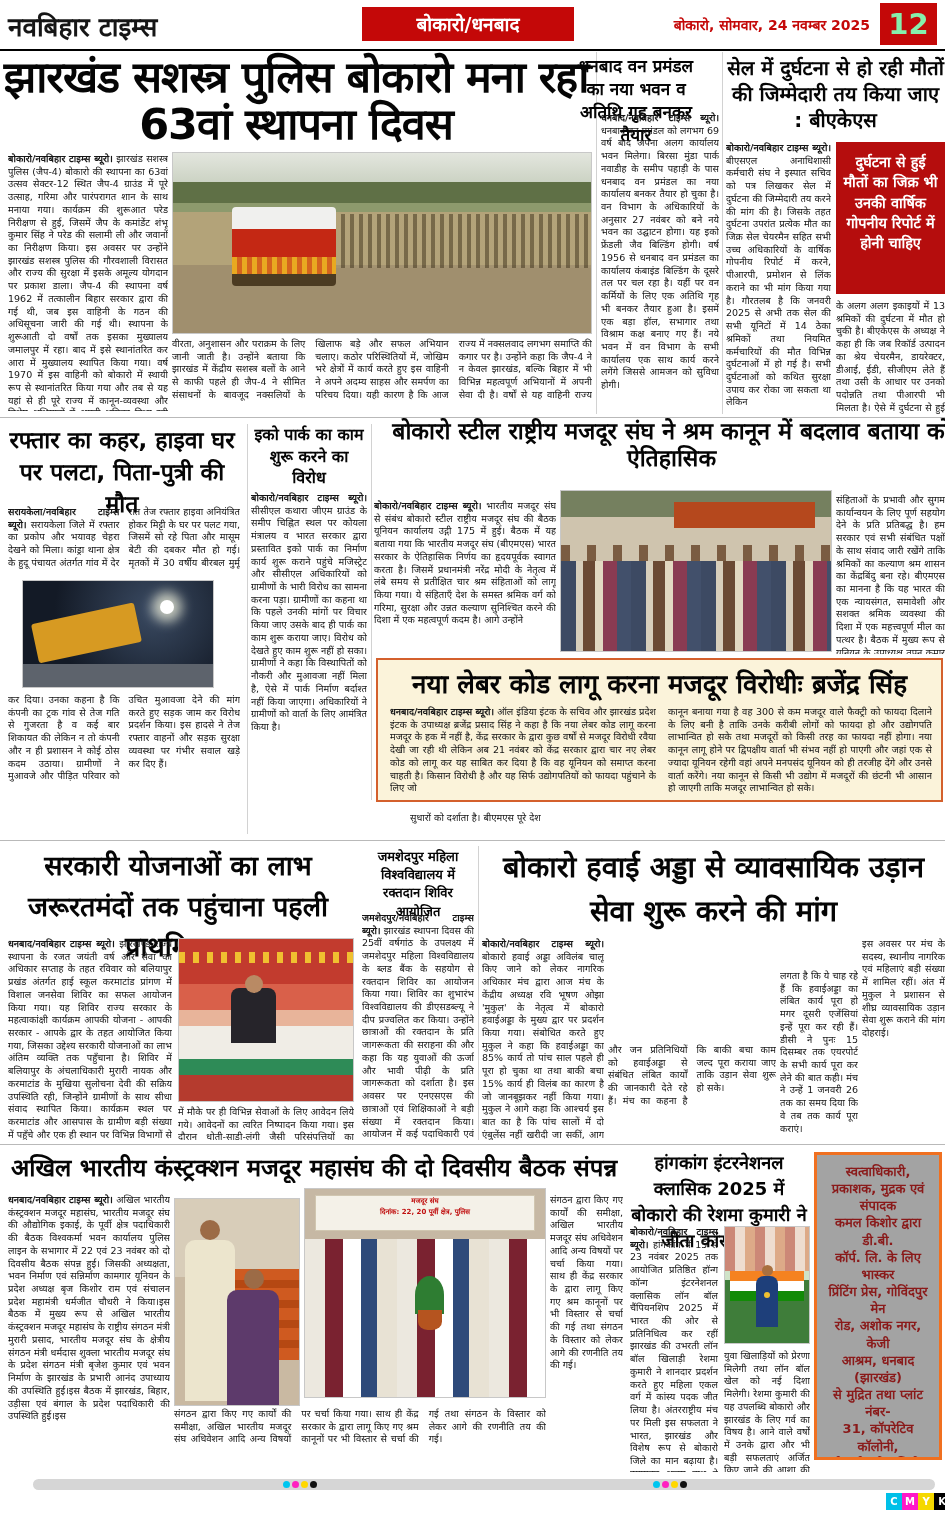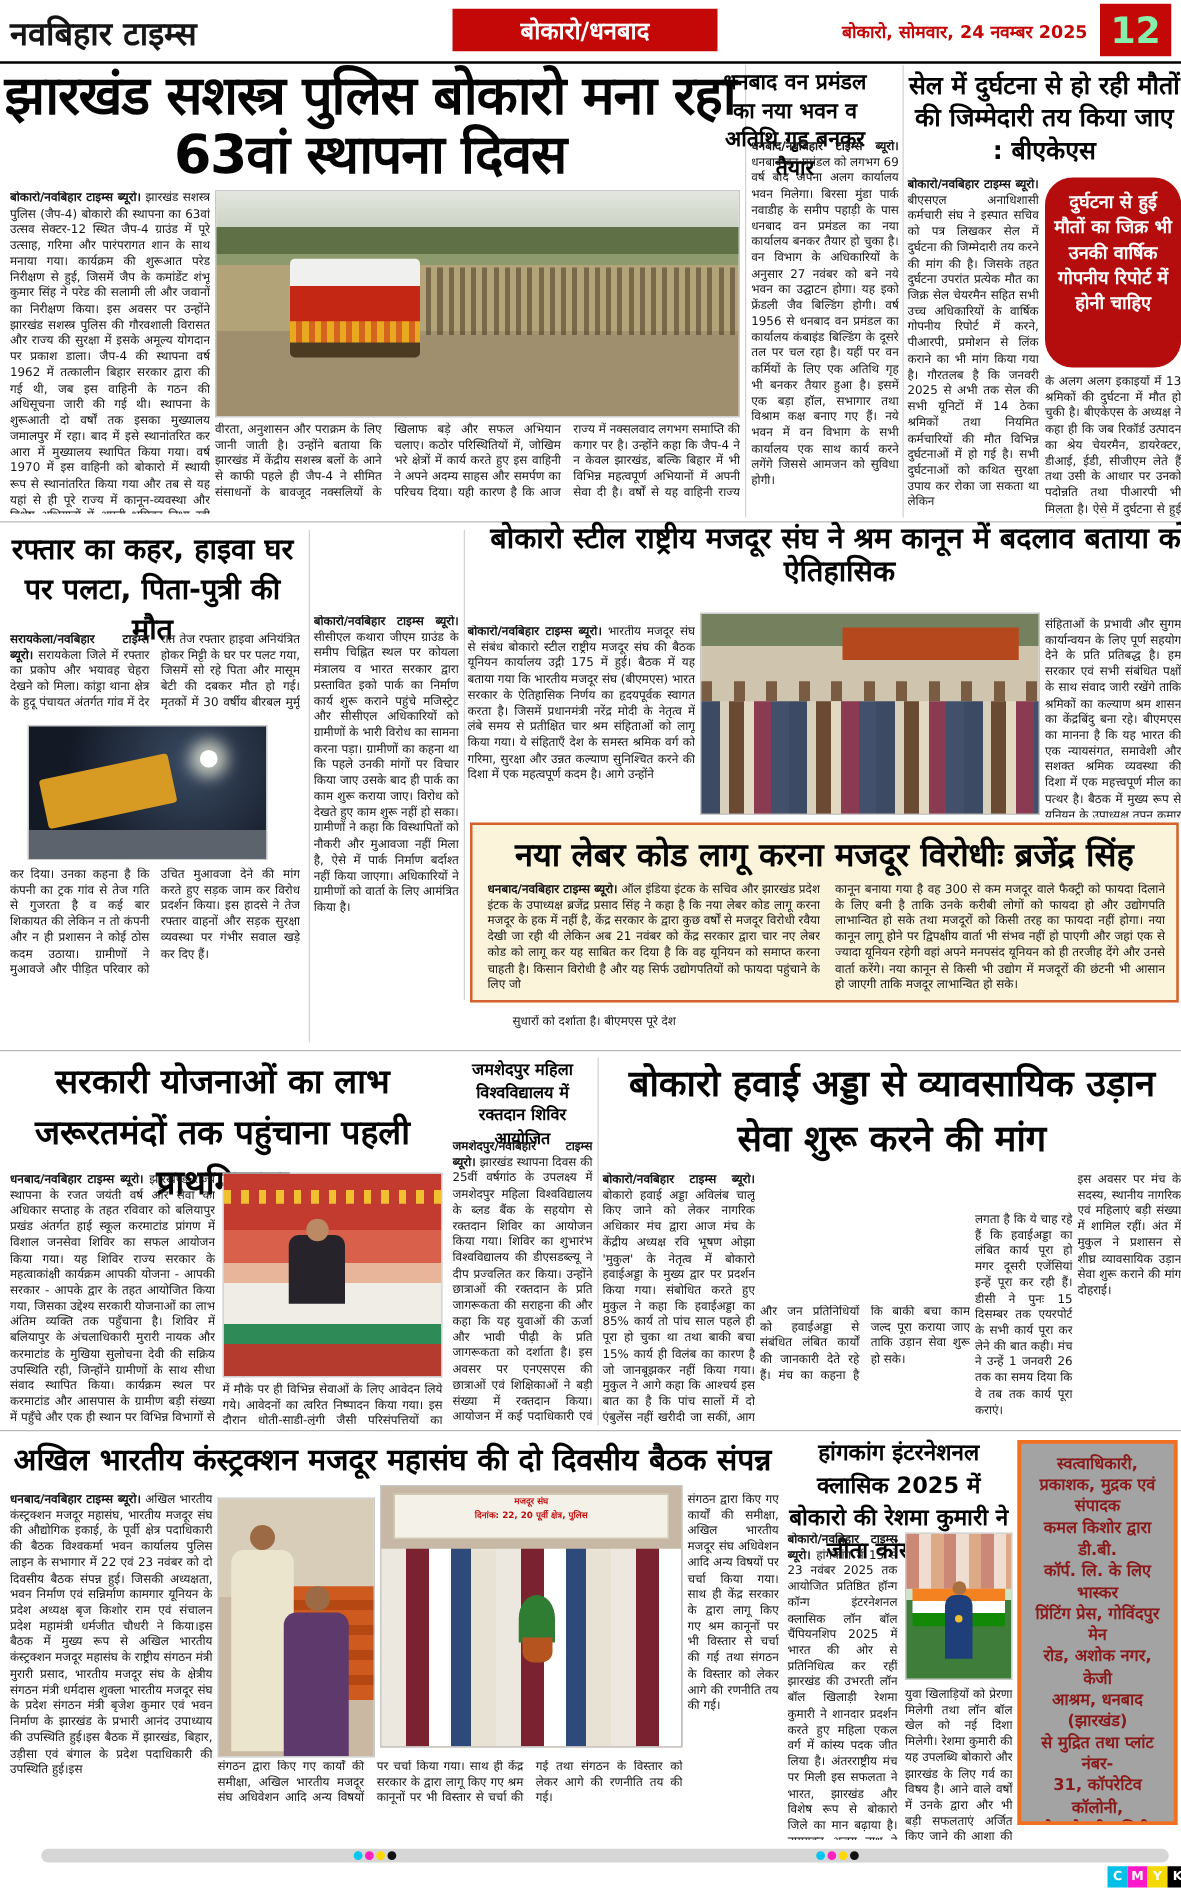--- a/index.html
+++ b/index.html
@@ -18,21 +18,21 @@
   .photo { position:absolute; overflow:hidden; border:1px solid #c8c8c8; }
   .photo > div, .photo > span { position:absolute; }
   
   .edition-box { background:#c40808; color:#fff; display:flex; align-items:center; justify-content:center;
     font-weight:bold; font-size:19px; }
   .page-box { background:#c40808; color:#86efac; display:flex; align-items:center; justify-content:center;
     font-weight:bold; font-size:29px; }
   .dateline { color:#c40808; font-weight:bold; font-size:14px; text-align:right; }
   
   .pullquote { background:#b50d0d; color:#ffffff; font-weight:bold; font-size:14.5px; line-height:1.4;
-    text-align:center; padding:10px 6px;border-radius:22px; }
+    text-align:center; padding:10px 6px; }
   
   .labor-box { background:#fbf3da; border:2px solid #d4602c; }
   
   .imprint { border:3px solid #f07020; background:#a3a3a3; color:#8a1a1a; font-weight:bold;
     font-size:13px; line-height:1.32; text-align:center; padding:8px 4px;
     white-space:pre-line; overflow:hidden; }
   .cols2 { columns:2; column-gap:9px; }
   .cols3 { columns:3; column-gap:10px; }
   .cmyk-box { width:16px; height:17px; display:flex; align-items:center; justify-content:center;
     color:#fff; font-size:10px; font-weight:bold; }
@@ -100,20 +100,21 @@
     <div style="left:6%;top:30%;width:55%;height:38%;background:#d79a22;transform:rotate(-12deg);border-radius:3px;"></div>
     <div style="left:0;bottom:0;width:100%;height:22%;background:#5d636c;"></div>
     <div style="left:72%;top:18%;width:14px;height:14px;border-radius:50%;background:#fff;box-shadow:0 0 12px 8px rgba(255,255,230,.7);"></div>
   </div>
   <div class="abs body-txt cols2" style="left:8px;top:694px;width:232px;height:142px;">
     <p><span>कर दिया। उनका कहना है कि कंपनी का ट्रक गांव से तेज गति से गुजरता है व कई बार शिकायत की लेकिन न तो कंपनी और न ही प्रशासन ने कोई ठोस कदम उठाया। ग्रामीणों ने मुआवजे और पीड़ित परिवार को उचित मुआवजा देने की मांग करते हुए सड़क जाम कर विरोध प्रदर्शन किया। इस हादसे ने तेज रफ्तार वाहनों और सड़क सुरक्षा व्यवस्था पर गंभीर सवाल खड़े कर दिए हैं।</span></p>
   </div>
 
   <div class="rule-v" style="left:247px;top:424px;height:410px;"></div>
 
+  <div class="abs hl" style="left:251px;top:424px;width:116px;font-size:16px;line-height:1.35;">इको पार्क का काम शुरू करने का विरोध</div>
   <div class="abs body-txt" style="left:251px;top:492px;width:116px;height:344px;">
     <p><b class="byline">बोकारो/नवबिहार टाइम्स ब्यूरो।</b>
        <span>सीसीएल कथारा जीएम ग्राउंड के समीप चिह्नित स्थल पर कोयला मंत्रालय व भारत सरकार द्वारा प्रस्तावित इको पार्क का निर्माण कार्य शुरू कराने पहुंचे मजिस्ट्रेट और सीसीएल अधिकारियों को ग्रामीणों के भारी विरोध का सामना करना पड़ा। ग्रामीणों का कहना था कि पहले उनकी मांगों पर विचार किया जाए उसके बाद ही पार्क का काम शुरू कराया जाए। विरोध को देखते हुए काम शुरू नहीं हो सका। ग्रामीणों ने कहा कि विस्थापितों को नौकरी और मुआवजा नहीं मिला है, ऐसे में पार्क निर्माण बर्दाश्त नहीं किया जाएगा। अधिकारियों ने ग्रामीणों को वार्ता के लिए आमंत्रित किया है।</span></p>
   </div>
 
   <div class="rule-v" style="left:371px;top:424px;height:376px;"></div>
 
   <div class="abs hl" style="left:386px;top:418px;width:571px;font-size:23px;line-height:1.18;">बोकारो स्टील राष्ट्रीय मजदूर संघ ने श्रम कानून में बदलाव बताया को ऐतिहासिक</div>
   <div class="abs body-txt" style="left:374px;top:500px;width:182px;height:154px;">
     <p><b class="byline">बोकारो/नवबिहार टाइम्स ब्यूरो।</b>

